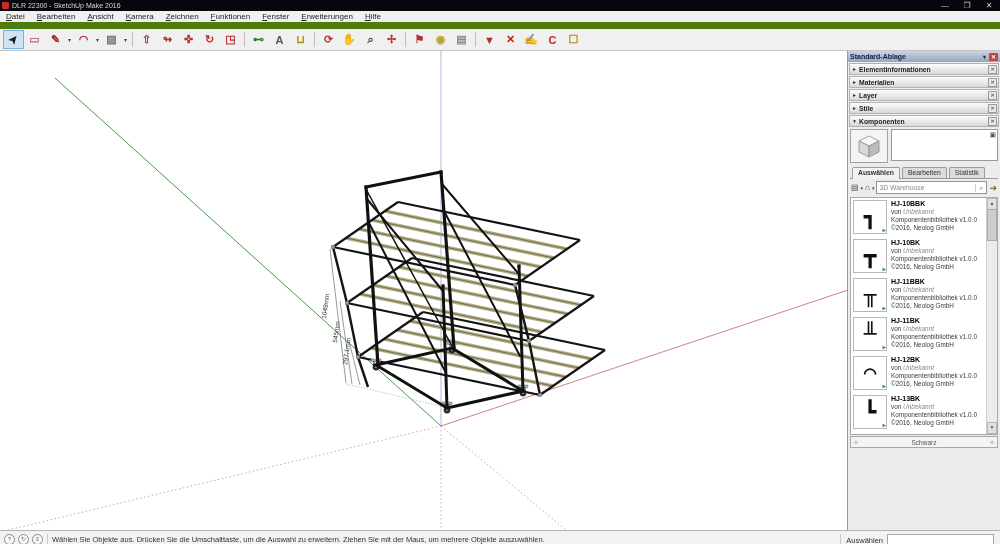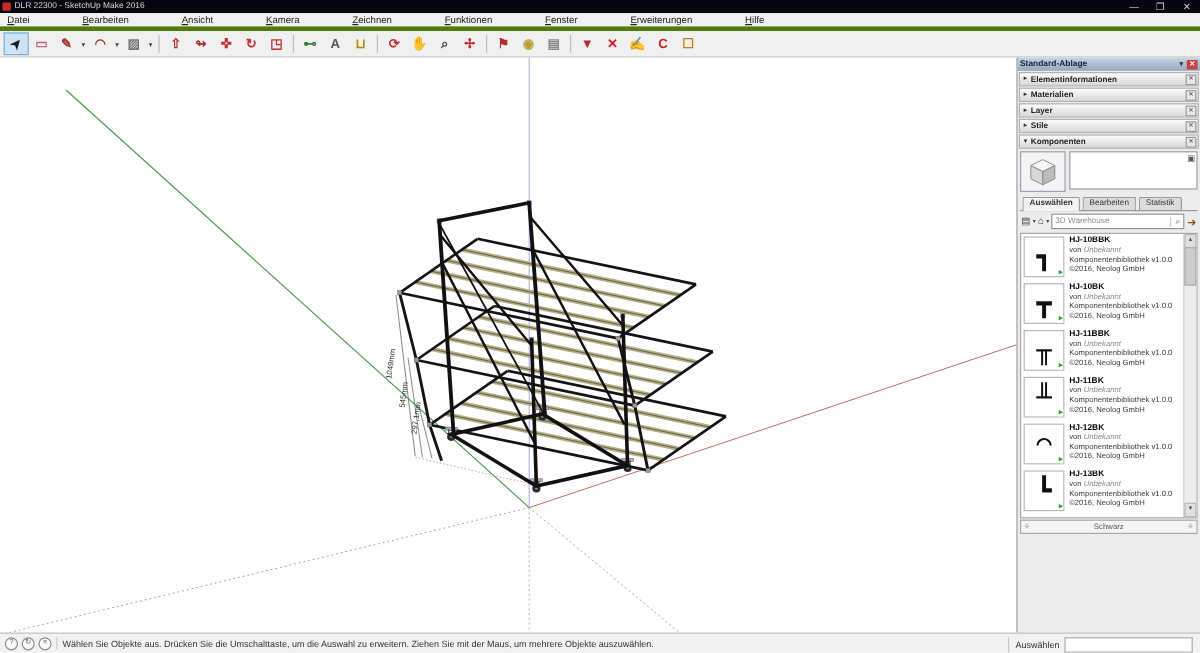--- a/index.html
+++ b/index.html
@@ -4,21 +4,21 @@
 <style>
   html,body{margin:0;padding:0;}
   body{width:1000px;height:544px;overflow:hidden;font-family:"Liberation Sans",sans-serif;background:#fff;
        -webkit-font-smoothing:antialiased;}
   
   .titlebar{height:11px;background:#06060e;color:#d8d8d8;display:flex;align-items:center;font-size:7px;}
   .tb-logo{width:7px;height:7px;background:#c82a2a;margin:0 3px 0 2px;border-radius:1px;}
   .tb-title{flex:1;white-space:nowrap;}
   .tb-ctrl{width:22px;text-align:center;font-size:8px;line-height:11px;color:#cfcfcf;}
   
-  .menubar{height:11px;background:#f0f0f0;display:flex;align-items:center;font-size:8px;color:#222;border-bottom:4px solid #4d7c0f;gap:32px;}
+  .menubar{height:11px;background:#f0f0f0;display:flex;align-items:center;font-size:8px;color:#222;border-bottom:7px solid #4d7c0f;}
   .menu-item{padding:0 6px;line-height:11px;}
   .menu-item u{text-decoration:underline;}
   
   .toolbar{height:21px;background:#f0f0f0;border-bottom:1px solid #c6c6c6;display:flex;align-items:center;padding-left:3px;}
   .tool{width:19px;height:17px;display:flex;align-items:center;justify-content:center;font-size:11px;font-weight:bold;border:1px solid transparent;}
   .tool.active{background:#cfe3f5;border:1px solid #7ab0e0;}
   .tool-caret{width:7px;font-size:6px;color:#444;text-align:center;}
   .tool-sep{width:1px;height:15px;background:#bdbdbd;margin:0 3px;}
   
   .main{display:flex;height:479px;}

